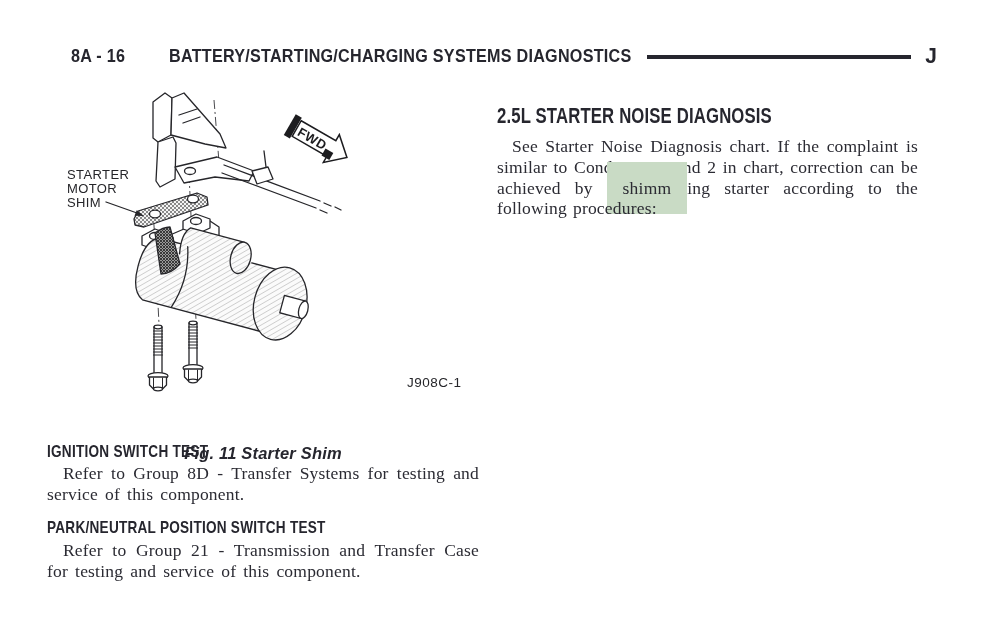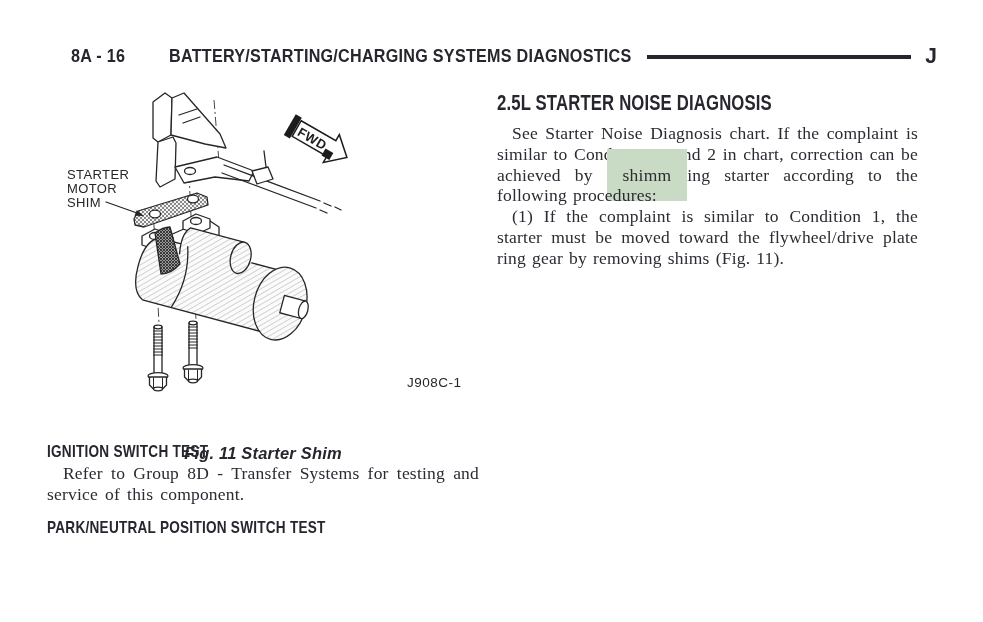--- a/index.html
+++ b/index.html
@@ -15,21 +15,21 @@
   .slot-ti { width:472px;margin-left:34px; }
   .sx { display:inline-block; transform:scaleX(.85); transform-origin:left center;
         font-family:"Liberation Sans", sans-serif; font-weight:bold; font-size:19px;
         letter-spacing:.3px; color:#26262e; white-space:nowrap; }
   .hrule { flex:1; height:4px; background:#26262e; margin:2px 14px 0 6px; }
   .sectJ { font-family:"Liberation Sans", sans-serif; font-weight:bold; font-size:22px;
            color:#26262e; transform:scaleX(.95); }
 
   
   .col-left  { position:absolute; left:47px;  top:88px; width:432px; height:510px; }
-  .col-right { position:absolute; left:497px; top:90px; width:421px; }
+  .col-right { position:absolute; left:497px; top:103px; width:421px; }
 
   .fig-svg { position:absolute; left:0; top:0; }
 
   .caption { position:absolute; top:327px; left:0; width:100%; text-align:center;
              font-family:"Liberation Sans", sans-serif; font-weight:bold; font-style:italic;
              font-size:16.5px; letter-spacing:.2px; color:#26262e;margin-top:29px; }
 
   .sideh { position:absolute; left:0; white-space:nowrap;
            font-family:"Liberation Sans", sans-serif; font-weight:bold; font-size:17px;
            letter-spacing:.3px; color:#26262e;
@@ -181,23 +181,23 @@
 
       <text x="360" y="299" class="ref">J908C-1</text>
     </svg>
 
     <div class="caption">Fig. 11 Starter Shim</div>
 
     <h2 class="sideh sideh-1">IGNITION SWITCH TEST</h2>
     <p class="sidep sidep-1">Refer to Group 8D - Transfer Systems for testing and service of this component.</p>
 
     <h2 class="sideh sideh-2">PARK/NEUTRAL POSITION SWITCH TEST</h2>
+    <p class="sidep sidep-2">Refer to Group 21 - Transmission and Transfer Case for testing and service of this component.</p>
   </section>
 
   <section class="col-right">
     <h2 class="mainh">2.5L STARTER NOISE DIAGNOSIS</h2>
 
     <p class="pp"><span>See Starter Noise Diagnosis chart. If the complaint is similar to Conditions 1 and 2 in chart, correction can be achieved by </span><mark class="hl">shimm</mark><span>ing starter according to the following procedures:</span></p>
 
-    <p class="pp">(1) If the complaint is similar to Condition 1, the starter must be moved toward the flywheel/drive plate ring gear by removing shims (Fig. 11).</p>
   </section>
 
 </div>
 
 </body></html>

